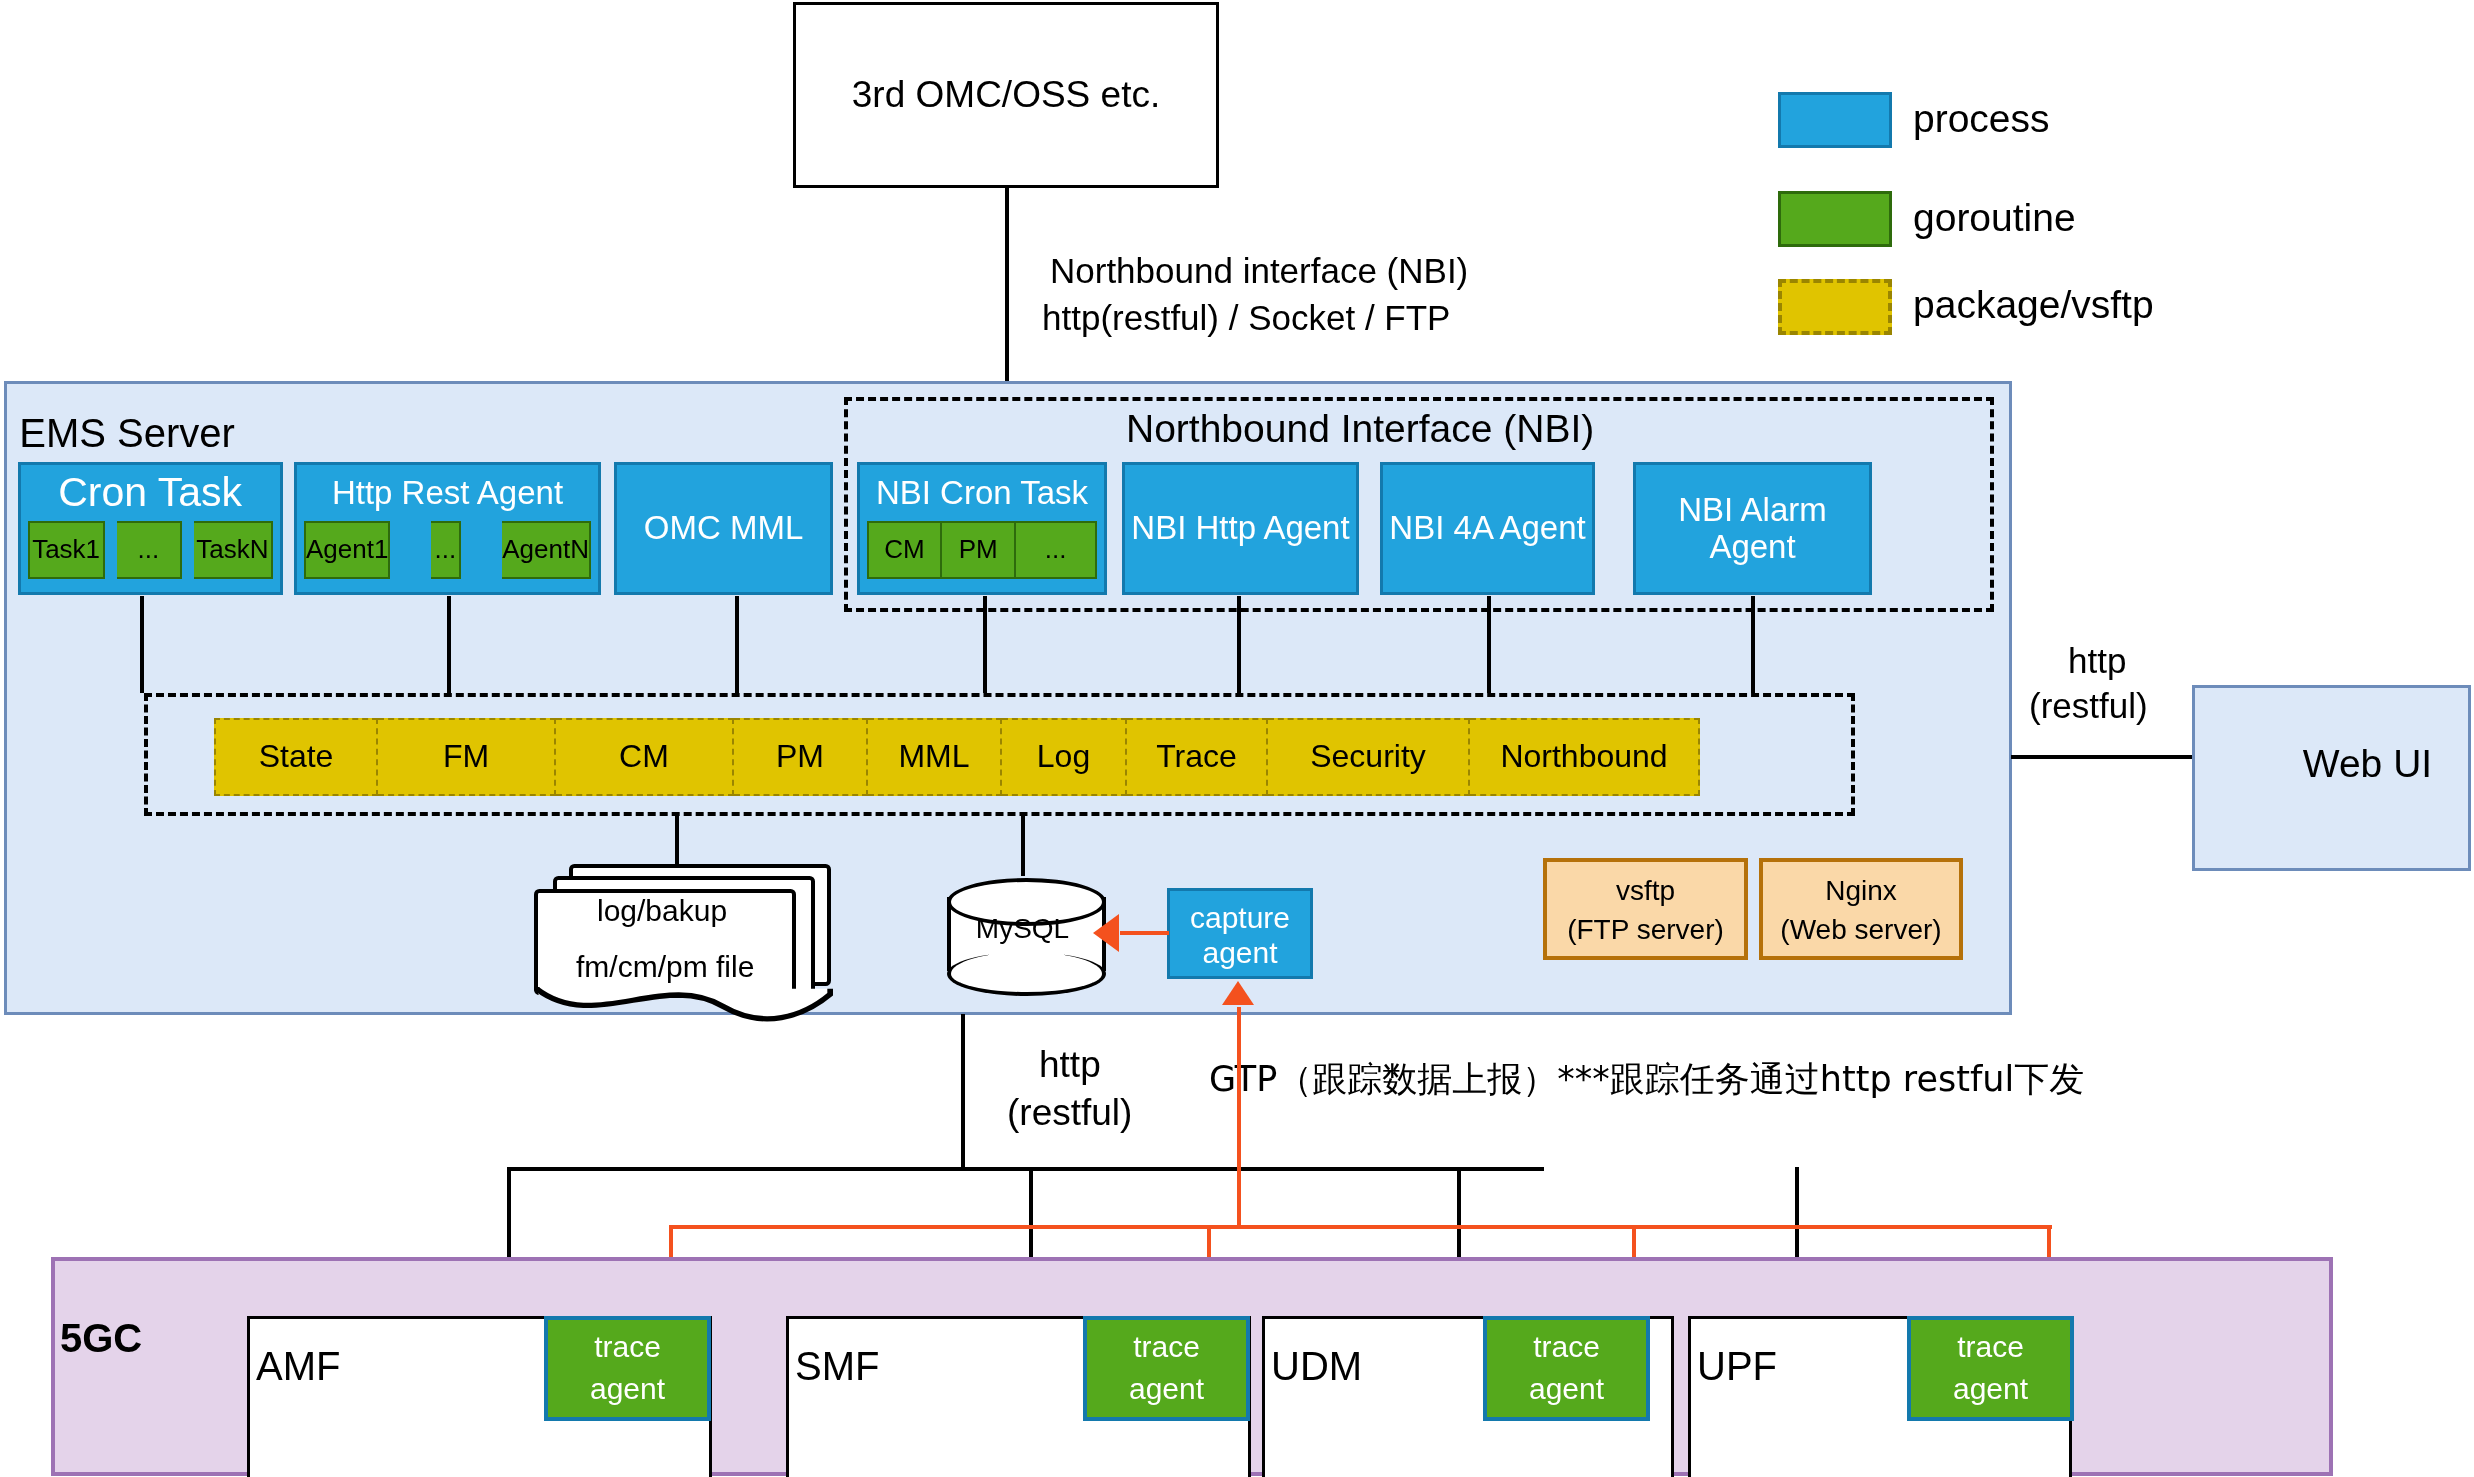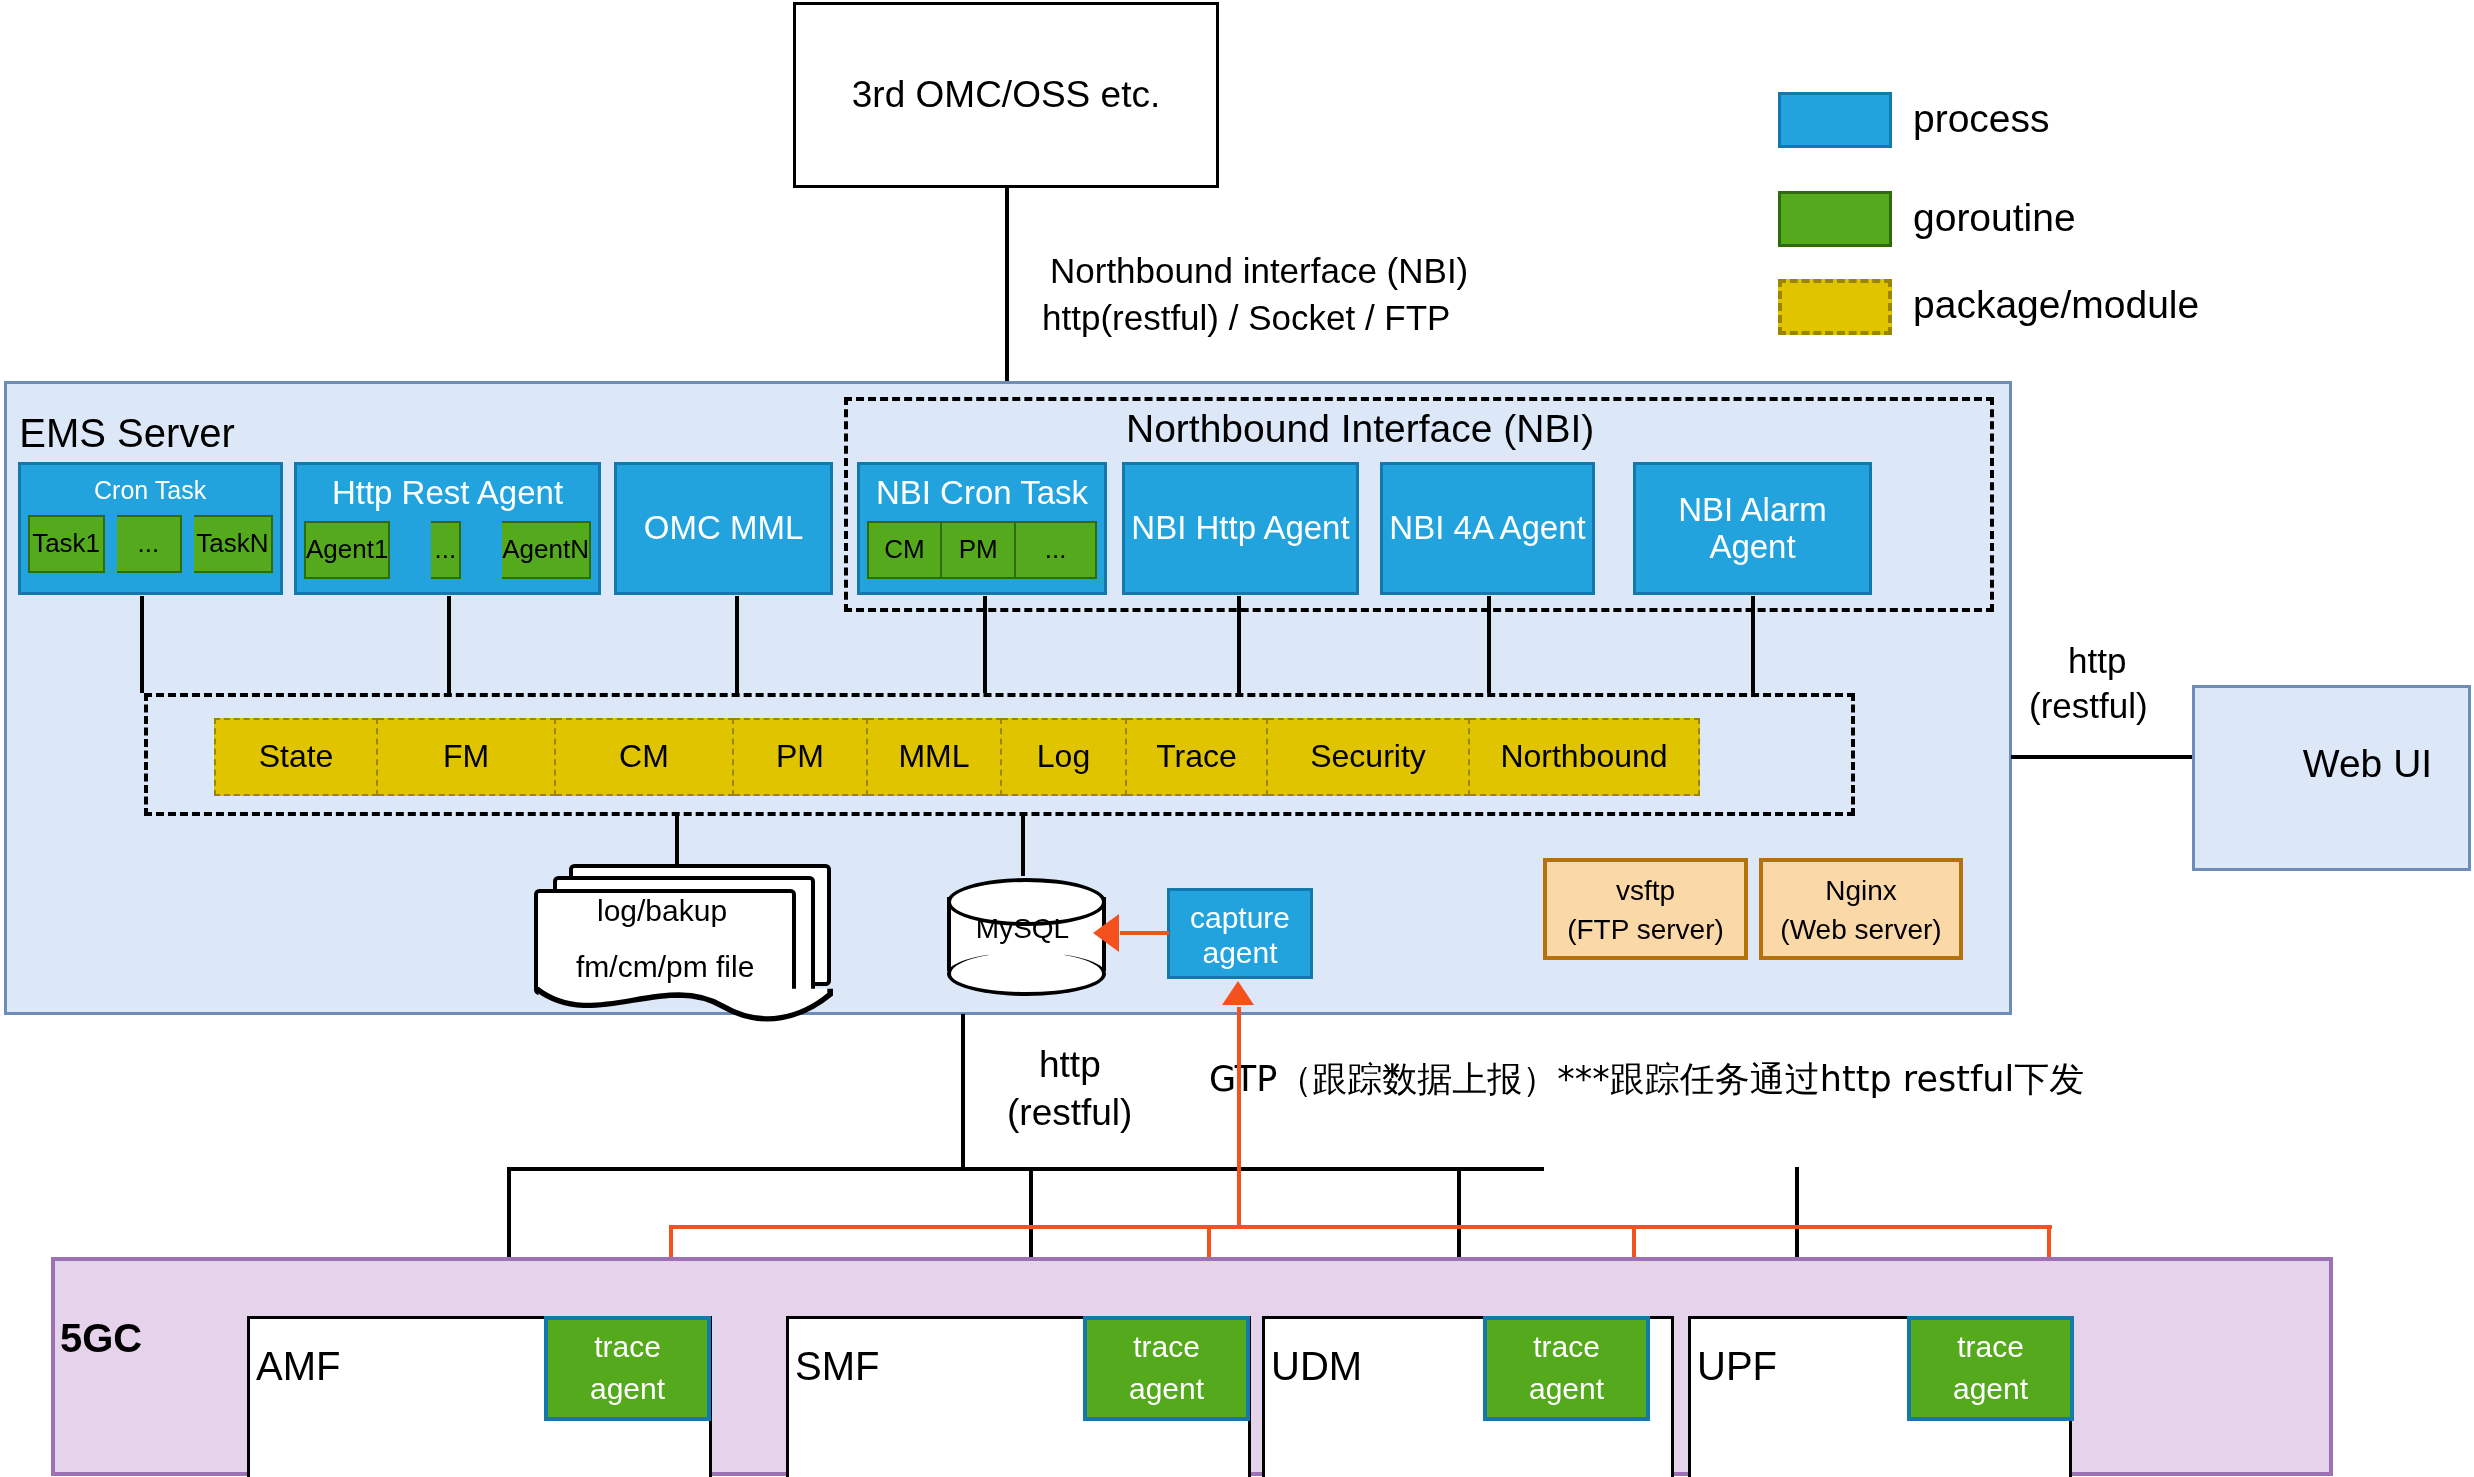--- a/index.html
+++ b/index.html
@@ -128,31 +128,31 @@
   <div class="abs lbl" style="left:1050px;top:251px;font-size:35px;">Northbound interface (NBI)</div>
   <div class="abs lbl" style="left:1042px;top:298px;font-size:35px;">http(restful) / Socket / FTP</div>
 
   <div class="abs legend-sw process" style="left:1778px;top:92px;"></div>
   <div class="abs lbl" style="left:1913px;top:97px;font-size:39px;">process</div>
 
   <div class="abs legend-sw goroutine" style="left:1778px;top:191px;"></div>
   <div class="abs lbl" style="left:1913px;top:196px;font-size:39px;">goroutine</div>
 
   <div class="abs legend-sw module" style="left:1778px;top:279px;"></div>
-  <div class="abs lbl" style="left:1913px;top:283px;font-size:39px;">package/module</div>
+  <div class="abs lbl" style="left:1913px;top:283px;font-size:39px;">package/vsftp</div>
 
   <div class="abs" id="ems-panel" style="left:3.5px;top:381px;width:2008px;height:634px;"></div>
 
   <div class="abs lbl" style="left:19.3px;top:411px;font-size:40px;">EMS Server</div>
 
   <div class="abs" id="nbi-group" style="left:844px;top:397px;width:1150px;height:215px;"></div>
   <div class="abs lbl" style="left:1126px;top:407px;font-size:39px;">Northbound Interface (NBI)</div>
 
   <div class="abs process" style="left:17.6px;top:462px;width:265px;height:133px;">
-    <div class="ctr" style="height:50px;font-size:25px;text-align:right;">Cron Task</div>
+    <div class="ctr" style="height:56px;font-size:41px;text-align:right;">Cron Task</div>
     <div style="display:flex;gap:12px;padding:0 7px;">
       <div class="goroutine ctr" style="width:86px;height:54px;font-size:26px;">Task1</div>
       <div class="goroutine ctr" style="width:75px;height:54px;font-size:26px;border-left:none;">...</div>
       <div class="goroutine ctr" style="width:90px;height:54px;font-size:26px;border-left:none;">TaskN</div>
     </div>
   </div>
   <div class="abs vline" style="left:140px;top:596px;height:97px;"></div>
 
   <div class="abs process" style="left:294px;top:462px;width:307px;height:133px;">
     <div class="ctr" style="height:56px;font-size:33px;">Http Rest Agent</div>

